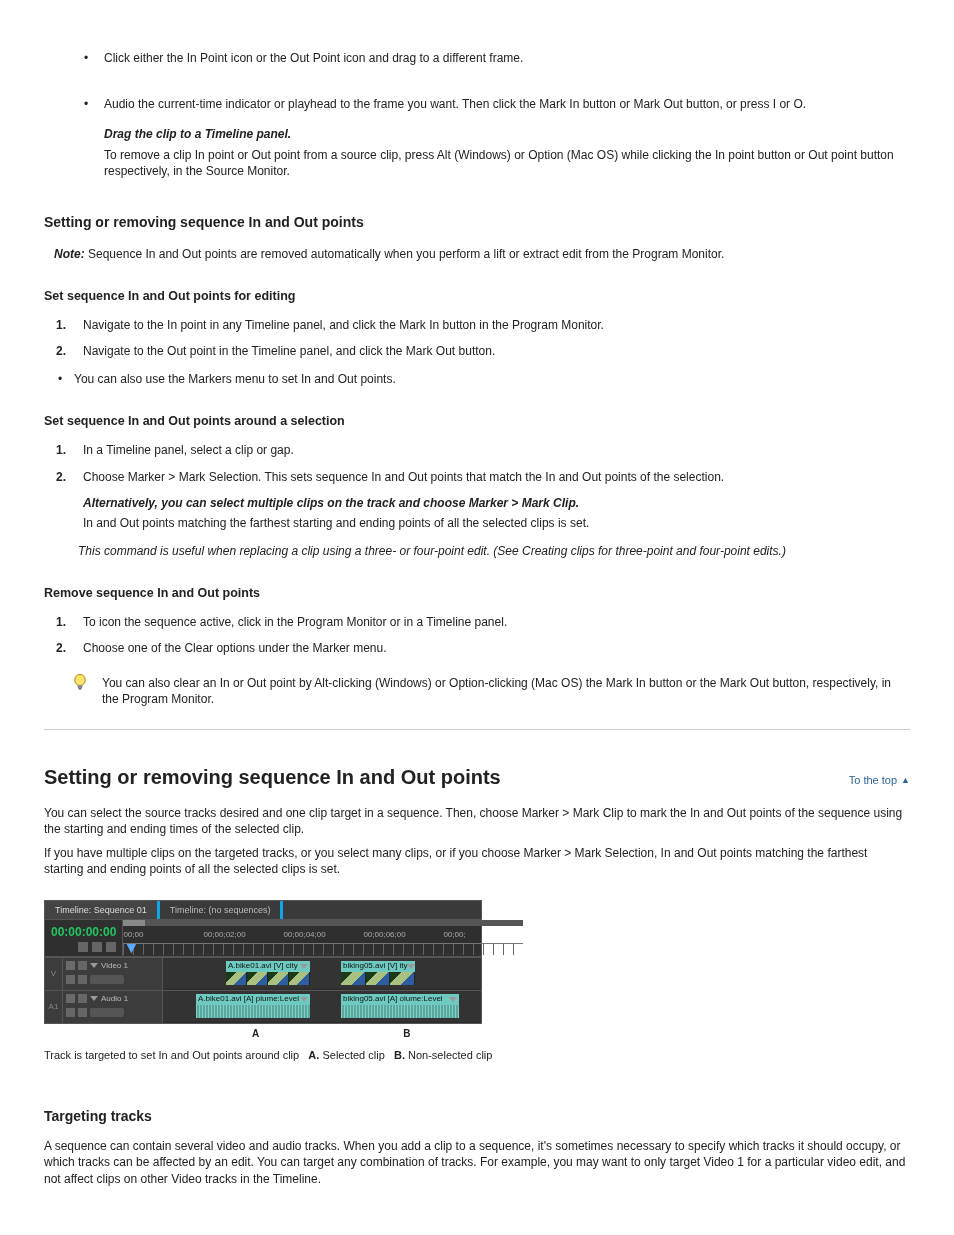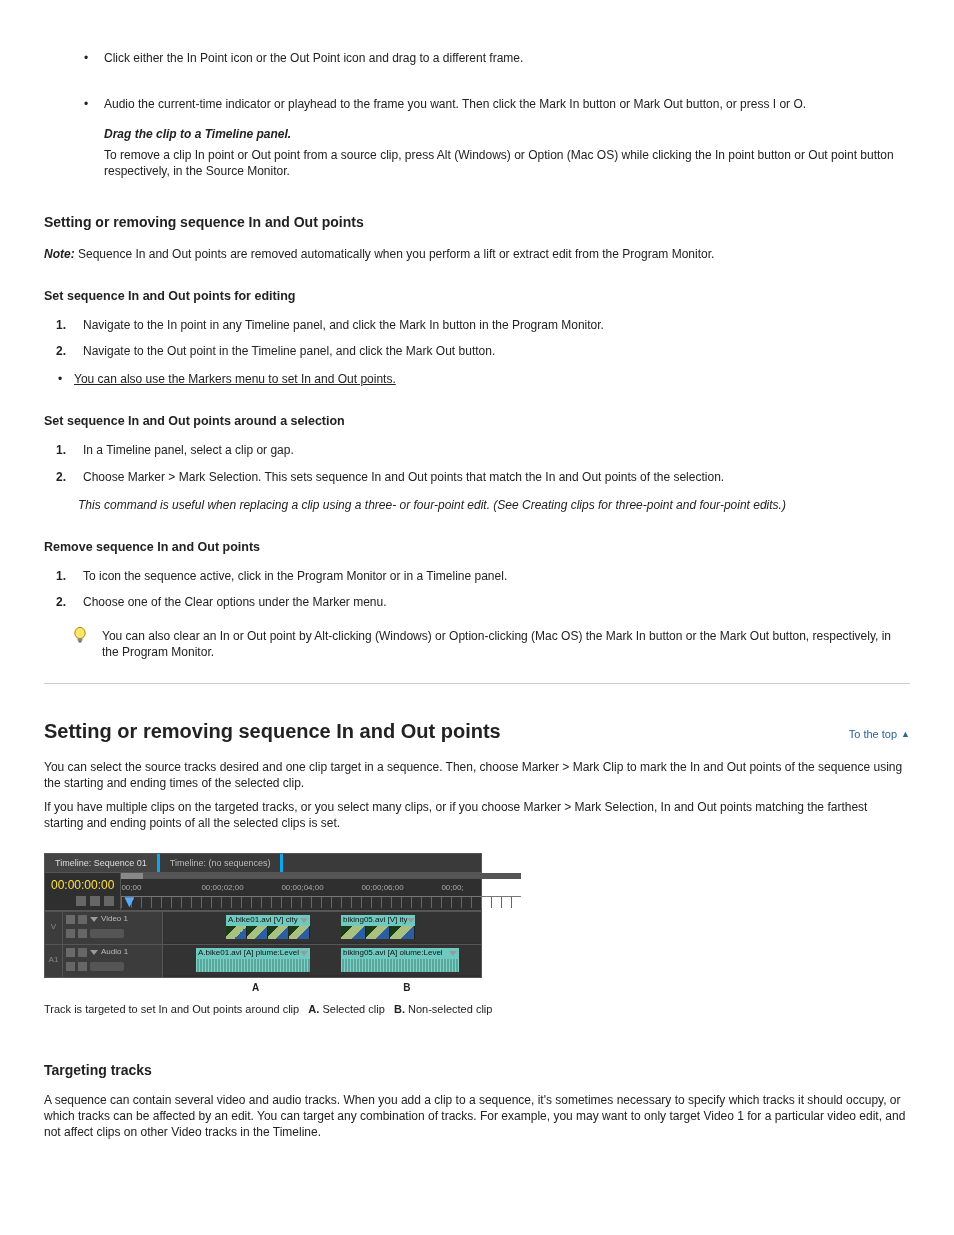--- a/index.html
+++ b/index.html
@@ -36,34 +36,33 @@
   ul.top-bullets > li:first-child { margin-bottom: 30px; }
   .sub-block {
     margin: 14px 0 8px 0;
   }
   .sub-block .subhead {
     font-weight: bold;
     font-style: italic;
     margin-bottom: 4px;
   }
   .note-row {
-    margin: 14px 0;
+    margin: 14px 10px;
   }
   .note-row .note-label { font-style: italic; font-weight: bold; }
   .h3 {
     font-size: 14px;
     font-weight: bold;
     margin: 26px 0 12px 0;
   }
   .body-para { margin: 8px 0; }
   ul.single-bullet {
     margin: 8px 0;
     padding: 0 0 0 14px;
     list-style: none;
-    text-decoration: underline;
   }
   ul.single-bullet > li {
     position: relative;
     padding-left: 16px;
   }
   ul.single-bullet > li::before {
     content: "•";
     position: absolute; left:0; top:0;
   }
   ol.steps {
@@ -140,22 +139,22 @@
     display:flex;
     border-top:1px solid #555;
     border-bottom:1px solid #555;
   }
   .tl-head-left {
     width:118px;
     padding:4px 6px;
     border-right:1px solid #555;
   }
   .tl-timecode {
-    color:#fde047;
-    font-weight:normal;
+    color:#22c55e;
+    font-weight:bold;
     font-size:12px;
     margin-bottom:2px;
   }
   .tl-toolrow { display:flex; gap:4px; justify-content:flex-end; }
   .tl-btn { width:10px; height:10px; background:#666; display:block; }
   .tl-ruler {
     flex:1;
     position:relative;
     padding-top:3px;
   }
@@ -296,20 +295,24 @@
   </ol>
   <ul class="single-bullet">
     <li><span>You can also use the Markers menu to set In and Out points.</span></li>
   </ul>
 
   <div class="h3" style="font-size:12.5px;">Set sequence In and Out points around a selection</div>
   <ol class="steps">
     <li><span>In a Timeline panel, select a clip or gap.</span></li>
     <li>
       <span>Choose Marker &gt; Mark Selection. This sets sequence In and Out points that match the In and Out points of the selection.</span>
+      <div class="nested-sub">
+        <div class="subhead">Alternatively, you can select multiple clips on the track and choose Marker &gt; Mark Clip.</div>
+        <div>In and Out points matching the farthest starting and ending points of all the selected clips is set.</div>
+      </div>
     </li>
   </ol>
   <div class="body-para" style="font-style:italic; margin-left:34px;">This command is useful when replacing a clip using a three- or four-point edit. (See Creating clips for three-point and four-point edits.)</div>
 
   <div class="h3" style="font-size:12.5px;">Remove sequence In and Out points</div>
   <ol class="steps">
     <li><span>To icon the sequence active, click in the Program Monitor or in a Timeline panel.</span></li>
     <li><span>Choose one of the Clear options under the Marker menu.</span></li>
   </ol>
 

